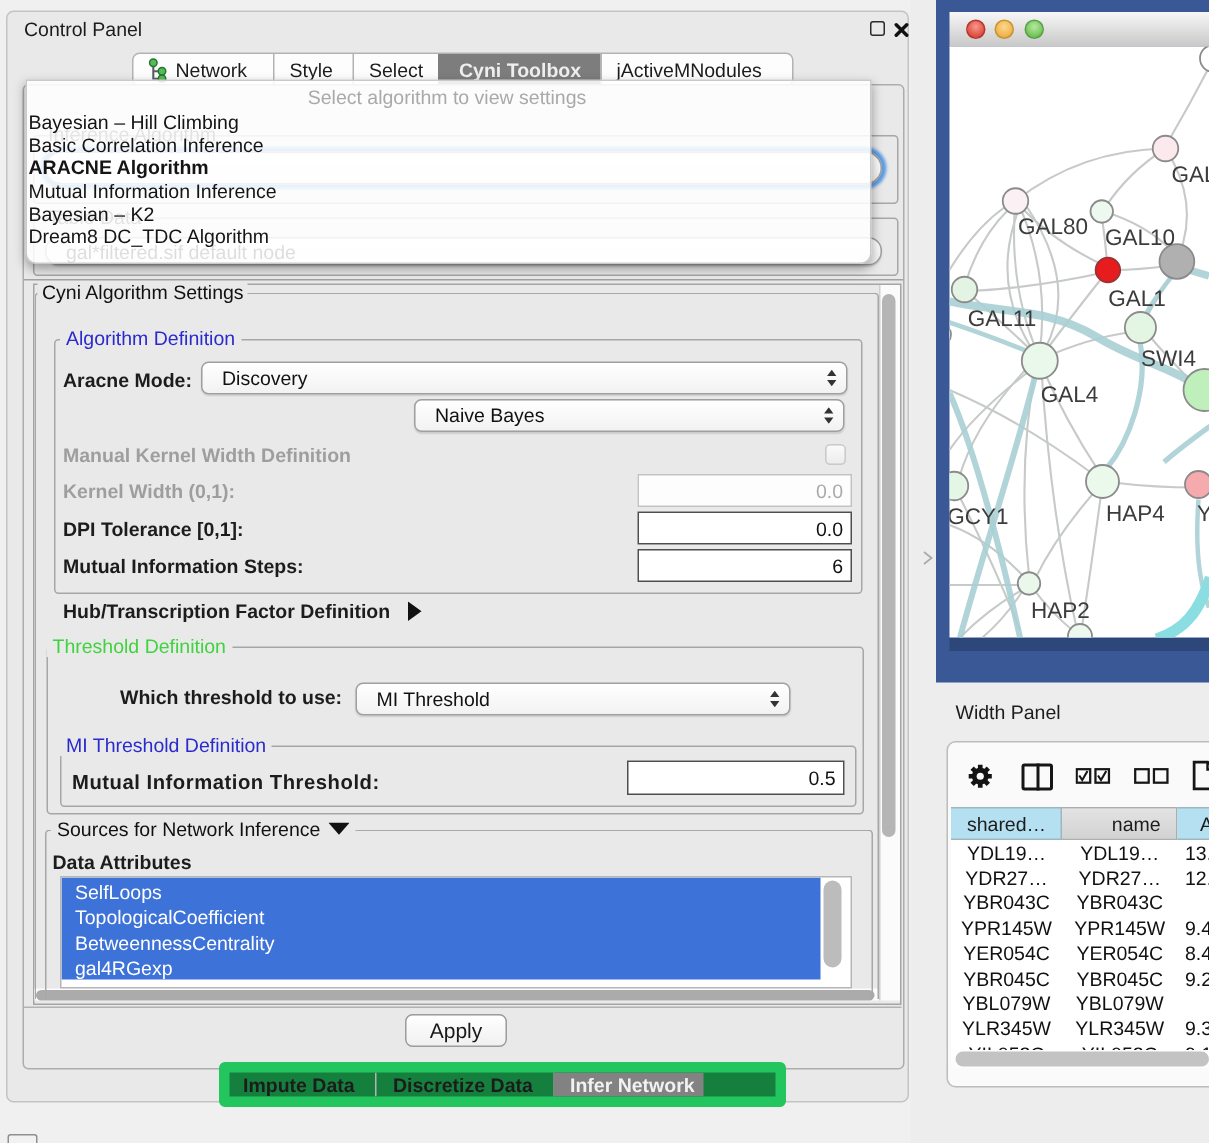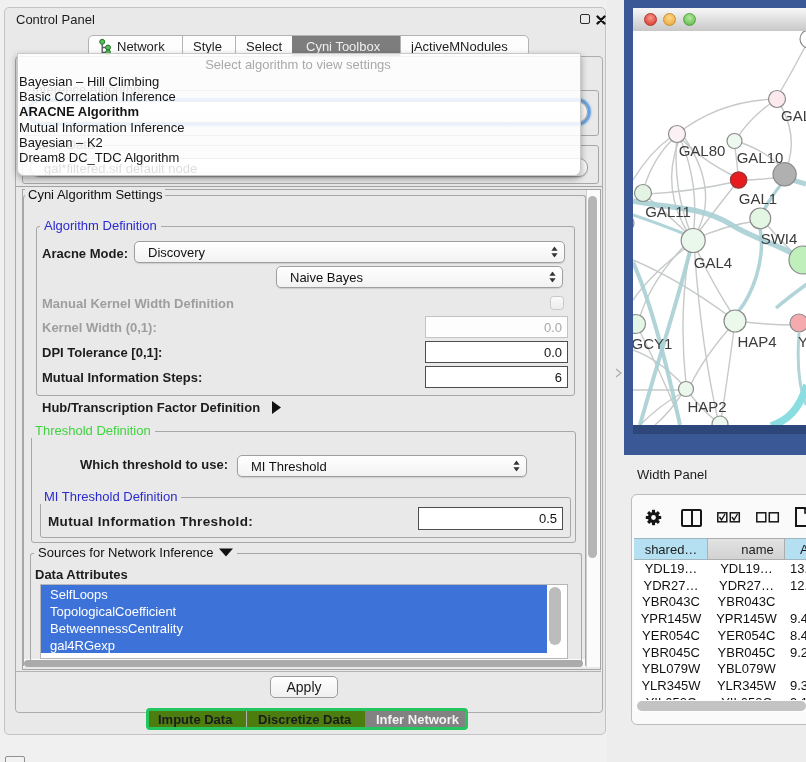--- a/index.html
+++ b/index.html
@@ -34,21 +34,21 @@
     <div class="abs" style="left:203px;top:0;width:108px;height:21px;background:#7d7d7d;border-right:1px solid #b3b3b3;"></div>
     <svg class="abs" style="left:10px;top:2px;" width="13" height="17" viewBox="0 0 13 17">
         <path d="M3.2 5 L3.2 14.5 L8.6 14.5 M3.2 9.5 L8.6 9.5" stroke="#5c5c68" stroke-width="1.4" fill="none"></path>
         <circle cx="3.2" cy="3.8" r="2.5" fill="#5cb85c" stroke="#1f7a2b" stroke-width="1"></circle>
         <circle cx="9" cy="9.5" r="2.5" fill="#5cb85c" stroke="#1f7a2b" stroke-width="1"></circle>
         <circle cx="9" cy="14.5" r="2.5" fill="#5cb85c" stroke="#1f7a2b" stroke-width="1"></circle>
       </svg>
     <div class="abs t13" style="left:28px;top:3px;">Network</div>
     <div class="abs t13" style="left:104px;top:3px;">Style</div>
     <div class="abs t13" style="left:157px;top:3px;">Select</div>
-    <div class="abs t13" style="left:217px;top:3px;color:#efefef;">Cyni Toolbox</div>
+    <div class="abs t13" style="left:217px;top:3px;color:#efefef;font-weight:bold;">Cyni Toolbox</div>
     <div class="abs t13" style="left:322px;top:3px;">jActiveMNodules</div>
   </div>
 
   <div class="abs" style="left:15px;top:56px;width:586px;height:655px;background:#E9E9E9;border:1px solid #adadad;border-radius:4px;"></div>
 
   <div class="grp" style="left:22px;top:90px;width:575px;height:44px;"></div>
   <div class="glabel" style="left:28px;top:83px;color:#3a3a3a;background:none;">Inference Algorithm</div>
   <div class="combo" style="left:30px;top:101px;width:556px;height:20px;border-radius:11px;box-shadow:0 0 2px 3px rgba(86,152,226,0.95);"></div>
   <div class="grp" style="left:22px;top:145px;width:575px;height:37px;"></div>
   <div class="glabel" style="left:28px;top:138px;color:#3a3a3a;background:none;">Table Data</div>
@@ -134,21 +134,21 @@
   <div class="abs" style="left:40px;top:584px;width:526px;height:73px;background:#fff;border:1px solid #b6b6b6;overflow:hidden;">
     <div class="abs" style="left:0;top:0;width:506px;height:68px;background:#3d72d9;"></div>
     <div class="abs" style="left:9px;top:1px;font-size:13px;color:#fff;line-height:17px;">SelfLoops<br>TopologicalCoefficient<br>BetweennessCentrality<br>gal4RGexp</div>
     <div class="abs" style="left:508px;top:2px;width:12px;height:58px;background:#bcbcbc;border-radius:6px;"></div>
   </div>
 
   <div class="abs" style="left:16px;top:671px;width:585px;height:1px;background:#b2b2b2;"></div>
 
   <div class="abs" style="left:270px;top:676px;width:66px;height:20px;background:linear-gradient(#ffffff,#f0f0f0);border:1px solid #9d9d9d;border-radius:5px;text-align:center;"><span style="font-size:14px;font-weight:normal;line-height:20px;color:#1a1a1a;">Apply</span></div>
 
-  <div class="abs" style="left:146px;top:708px;width:316px;height:16px;background:#4d7c0f;border:3px solid #22c55e;border-radius:4px;overflow:hidden;">
+  <div class="abs" style="left:146px;top:708px;width:316px;height:16px;background:#15803d;border:7px solid #22c55e;border-radius:4px;overflow:hidden;padding-left:48px;">
     <div class="abs" style="left:0;top:0;width:97px;height:16px;border-right:1px solid #b3b3b3;"></div>
     <div class="abs" style="left:97px;top:0;width:119px;height:16px;border-right:1px solid #b3b3b3;"></div>
     <div class="abs" style="left:216px;top:0;width:100px;height:16px;background:#828282;"></div>
     <div class="abs b" style="left:9px;top:1px;">Impute Data</div>
     <div class="abs b" style="left:109px;top:1px;">Discretize Data</div>
     <div class="abs b" style="left:227px;top:1px;color:#f2f2f2;font-weight:600;">Infer Network</div>
   </div>
 
   <div class="abs" style="left:5px;top:756px;width:18px;height:10px;background:#f2f2f2;border:1.5px solid #909090;border-radius:2px;"></div>
 

